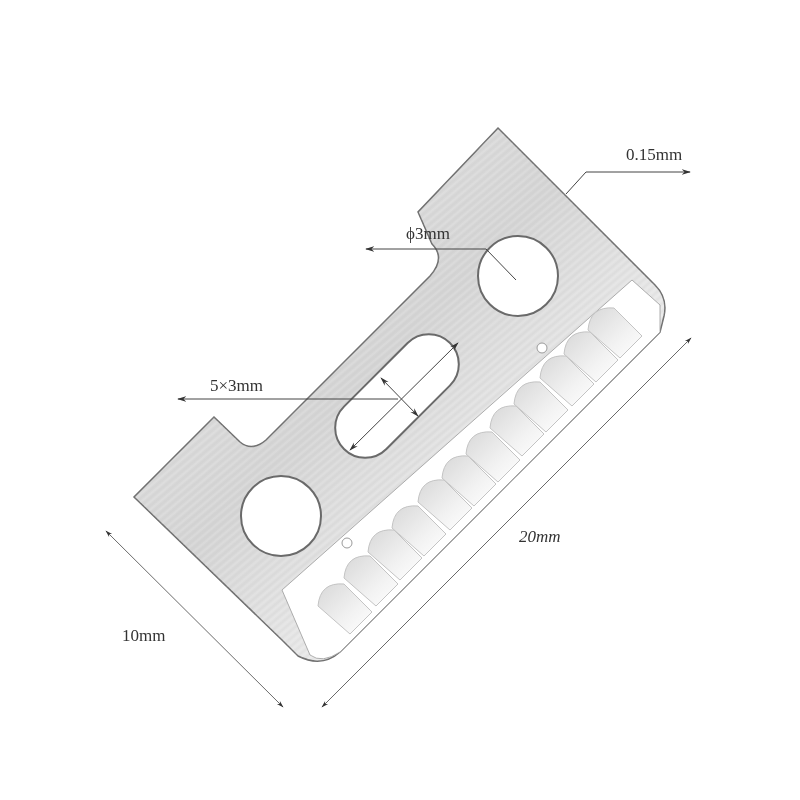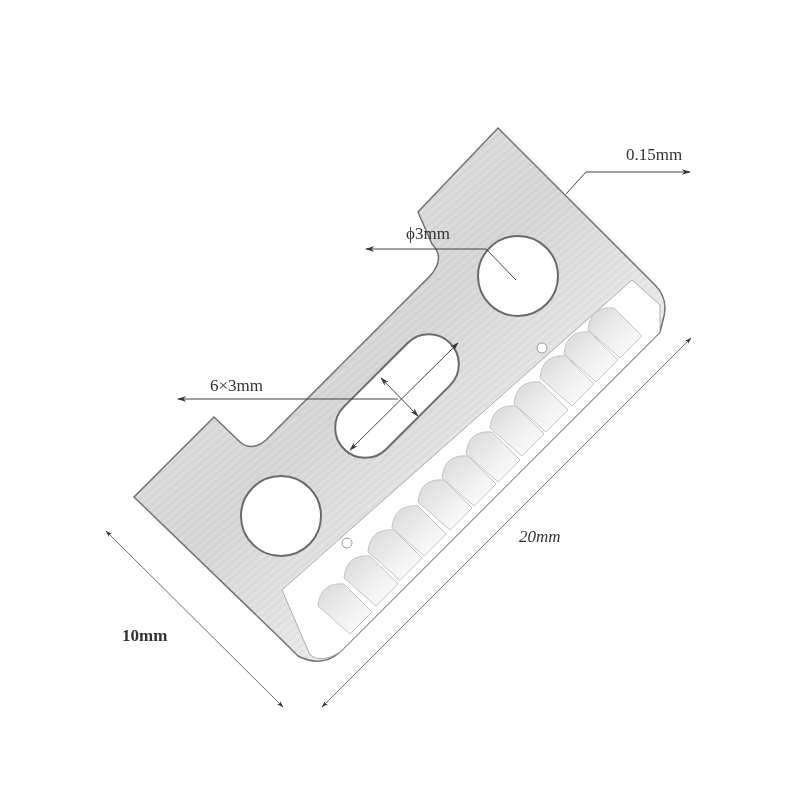--- a/index.html
+++ b/index.html
@@ -90,16 +90,16 @@
       <line x1="381" y1="378" x2="418" y2="416" marker-start="url(#arrow)" marker-end="url(#arrow)"></line>
 
       <line x1="322" y1="707" x2="691" y2="338" stroke-width="0.8" marker-start="url(#arrow)" marker-end="url(#arrow)"></line>
 
       <line x1="106" y1="531" x2="283" y2="707" stroke-width="0.8" marker-start="url(#arrow)" marker-end="url(#arrow)"></line>
     </g>
   </svg>
 
   <span class="label" style="left:626px; top:146px;">0.15mm</span>
   <span class="label" style="left:392px; top:225px;margin-left:14px;">ϕ3mm</span>
-  <span class="label" style="left:210px; top:377px;">6×3mm</span>
+  <span class="label" style="left:210px; top:377px;">5×3mm</span>
   <span class="label" style="left:519px; top:528px;font-style:italic;">20mm</span>
-  <span class="label" style="left:122px; top:627px;font-weight:bold;">10mm</span>
+  <span class="label" style="left:122px; top:627px;">10mm</span>
 </div>
 
 </body></html>

